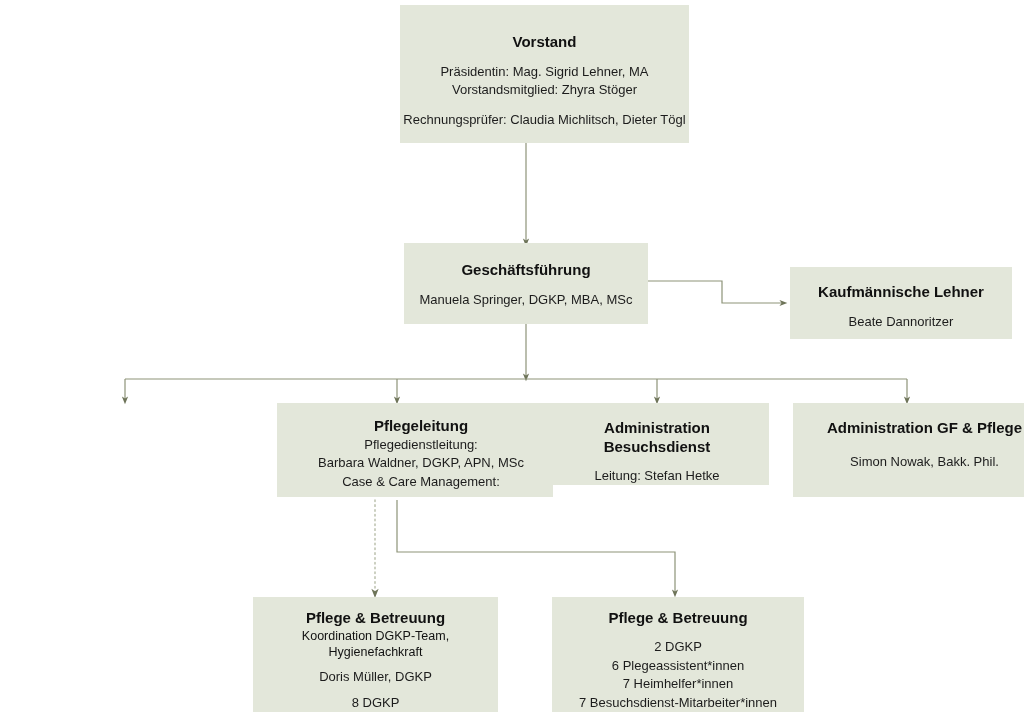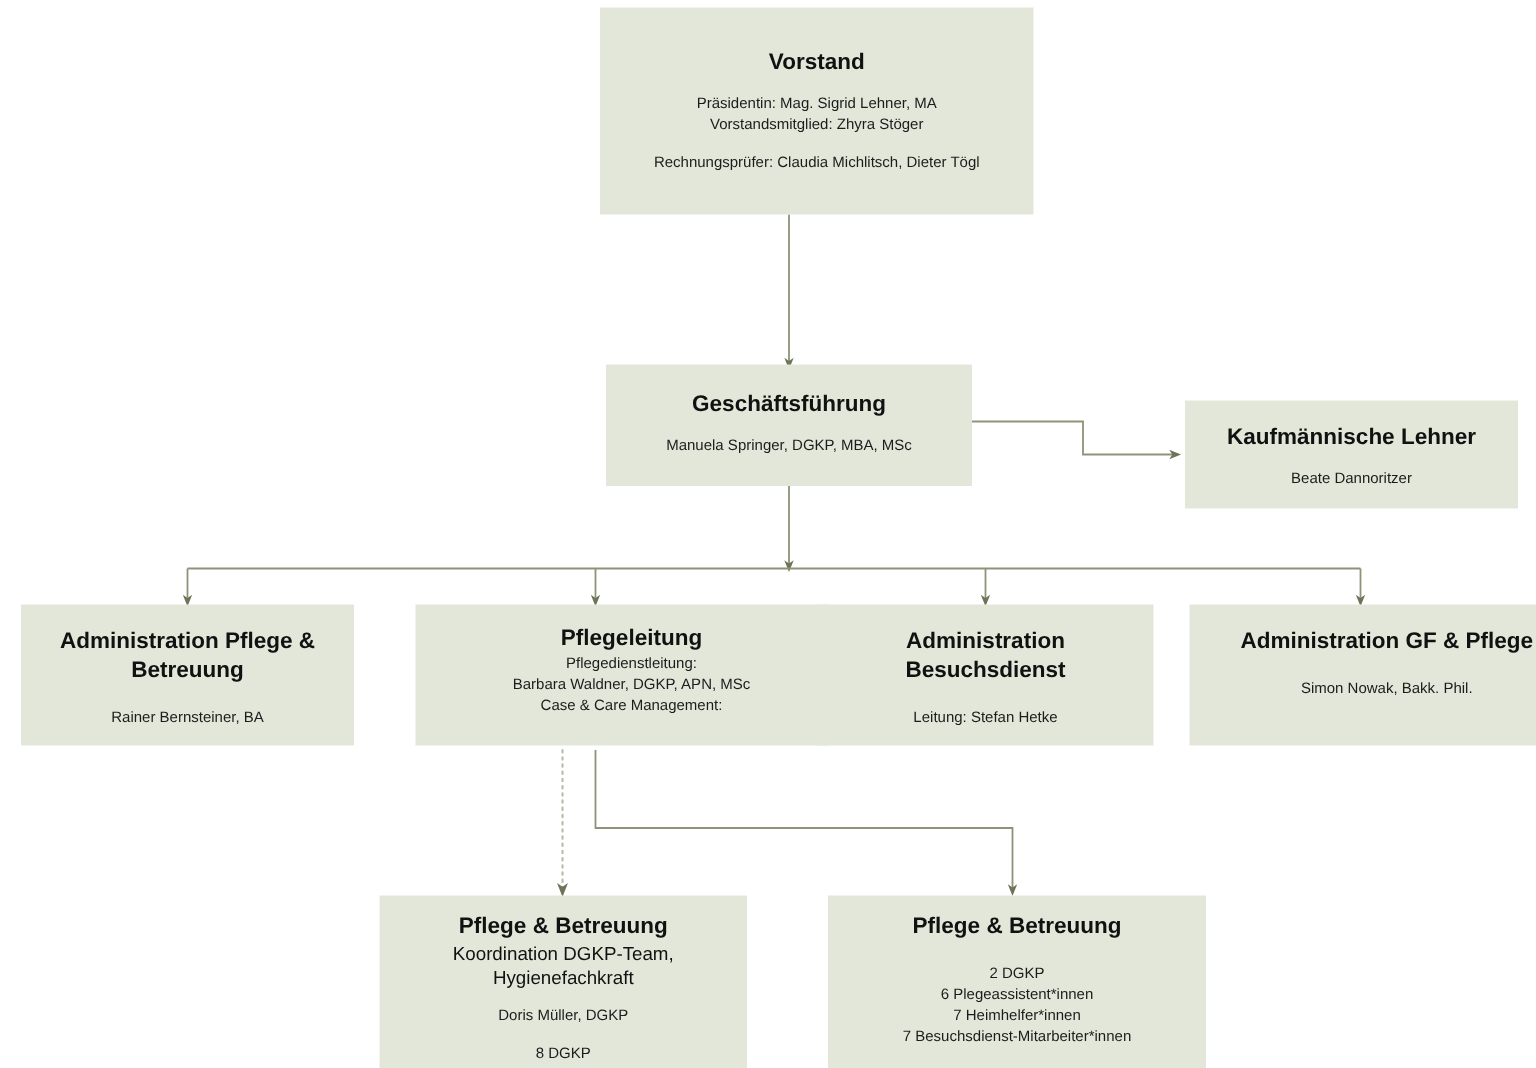--- a/index.html
+++ b/index.html
@@ -40,21 +40,21 @@
     line-height: 1.25;
     color: #111111;
   }
   .node .subtitle {
     font-weight: normal;
     font-size: 12.5px;
     line-height: 1.3;
     color: #111111;
   }
   .node .line {
-    font-size: 10px;
+    font-size: 13px;
     line-height: 1.42;
     color: #1c1c1c;
     white-space: pre;
   }
   .node .gap {
     height: 11px;
   }
   .node .gap-lg {
     height: 15px;
   }
@@ -110,36 +110,31 @@
     <div class="gap"></div>
     <div class="line">Manuela Springer, DGKP, MBA, MSc</div>
   </div>
 
   <div class="node" style="left:790px; top:267px; width:222px; height:72px; padding:16px 8px 0 8px;">
     <div class="title">Kaufmännische Lehner</div>
     <div class="gap"></div>
     <div class="line">Beate Dannoritzer</div>
   </div>
 
-  <div class="node" style="left:14px; top:403px; width:222px; height:94px; padding:16px 6px 0 6px;">
-    <div class="title">Administration Pflege &amp; Betreuung</div>
-    <div class="gap-lg"></div>
-    <div class="line">Rainer Bernsteiner, BA</div>
-  </div>
 
   <div class="node" style="left:277px; top:403px; width:276px; height:94px; padding:14px 4px 0 16px;">
     <div class="title">Pflegeleitung</div>
     <div class="body-block">
       <div class="line">Pflegedienstleitung:</div>
       <div class="line">Barbara Waldner, DGKP, APN, MSc</div>
       <div class="line">Case &amp; Care Management:</div>
     </div>
   </div>
 
-  <div class="node" style="left:545px; top:403px; width:224px; height:94px; padding:16px 6px 0 6px;">
+  <div class="node" style="left:545px; top:403px; width:224px; height:82px; padding:16px 6px 0 6px;">
     <div class="title">Administration Besuchsdienst</div>
     <div class="gap-lg"></div>
     <div class="line">Leitung: Stefan Hetke</div>
   </div>
 
   <div class="node" style="left:793px; top:403px; width:263px; height:94px; padding:16px 6px 0 6px;">
     <div class="title">Administration GF &amp; Pflege</div>
     <div class="gap-lg"></div>
     <div class="line">Simon Nowak, Bakk. Phil.</div>
   </div>

